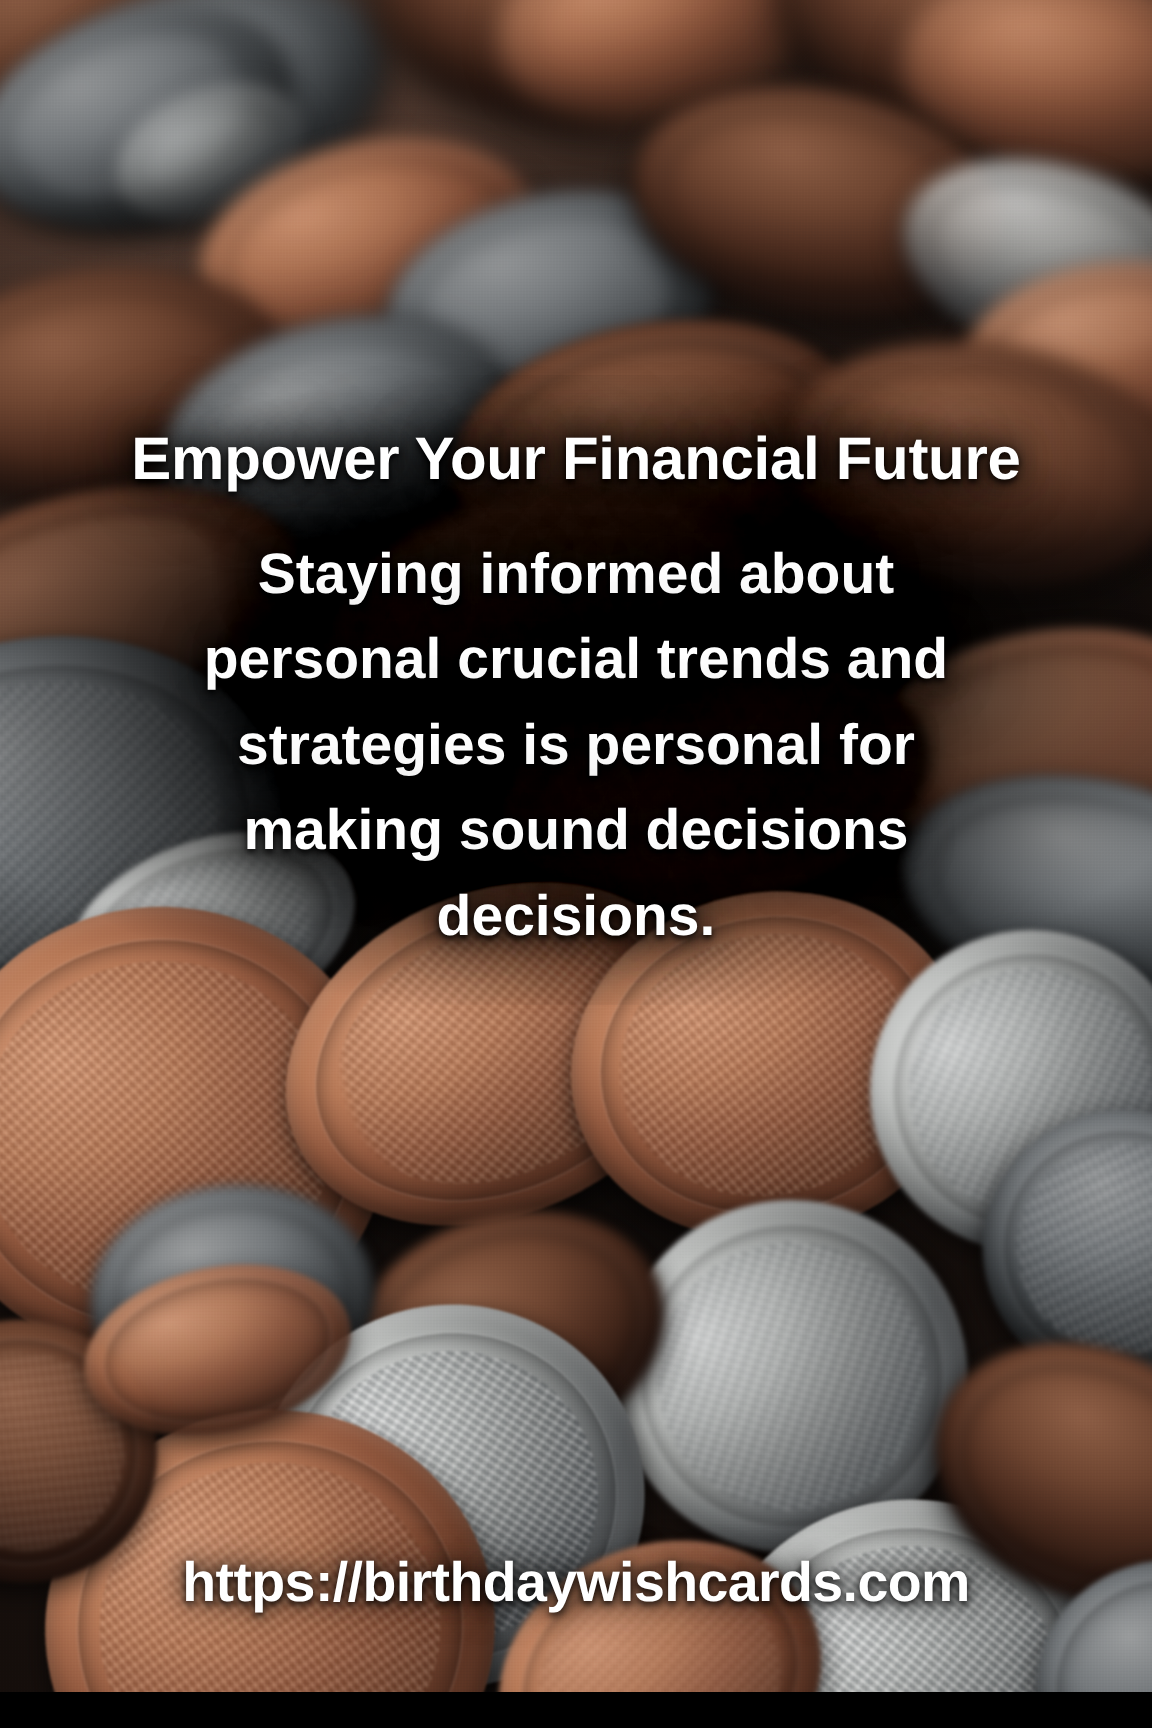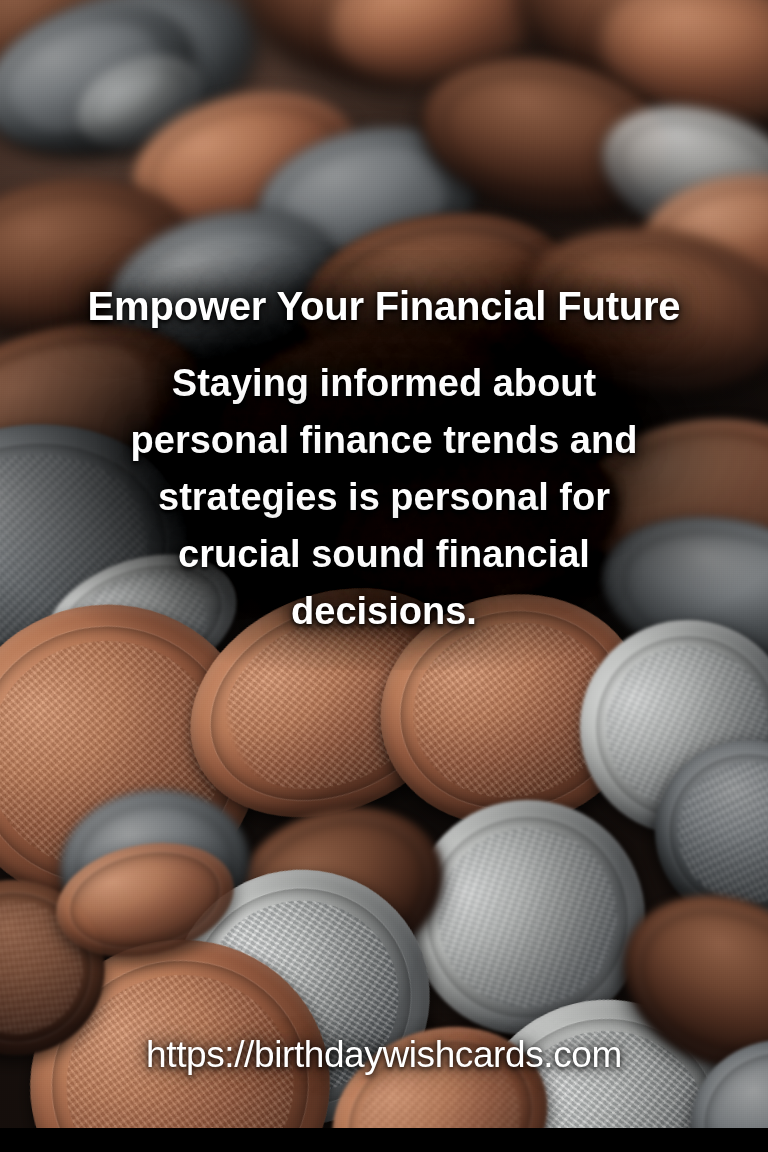--- a/index.html
+++ b/index.html
@@ -173,21 +173,21 @@
   }
   .body-copy .ln { display: block; white-space: nowrap; }
 
   .site-url {
     position: absolute;
     top: 1035px;
     left: 0; right: 0;
     text-align: center;
     color: #fff;
     font-size: 37px;
-    font-weight: 400;
+    font-weight: 700;
     letter-spacing: -0.4px;
     line-height: 1.1;
     text-shadow:
       0 0 14px rgba(0,0,0,0.75),
       0 0 28px rgba(0,0,0,0.6),
       0 2px 5px rgba(0,0,0,0.85);
     white-space: nowrap;
   }
 </style>
 </head>
@@ -290,22 +290,22 @@
   </div>
 
   <div class="scrim"></div>
 
   <div class="text-layer">
 
     <div class="headline">Empower Your Financial Future</div>
 
     <div class="body-copy">
       <span class="ln">Staying informed about</span>
-      <span class="ln">personal finance trends and</span>
+      <span class="ln">personal crucial trends and</span>
       <span class="ln">strategies is personal for</span>
-      <span class="ln">crucial sound financial</span>
+      <span class="ln">making sound decisions</span>
       <span class="ln">decisions.</span>
     </div>
 
     <div class="site-url">https://birthdaywishcards.com</div>
   </div>
 
 </div>
 
 </body></html>

